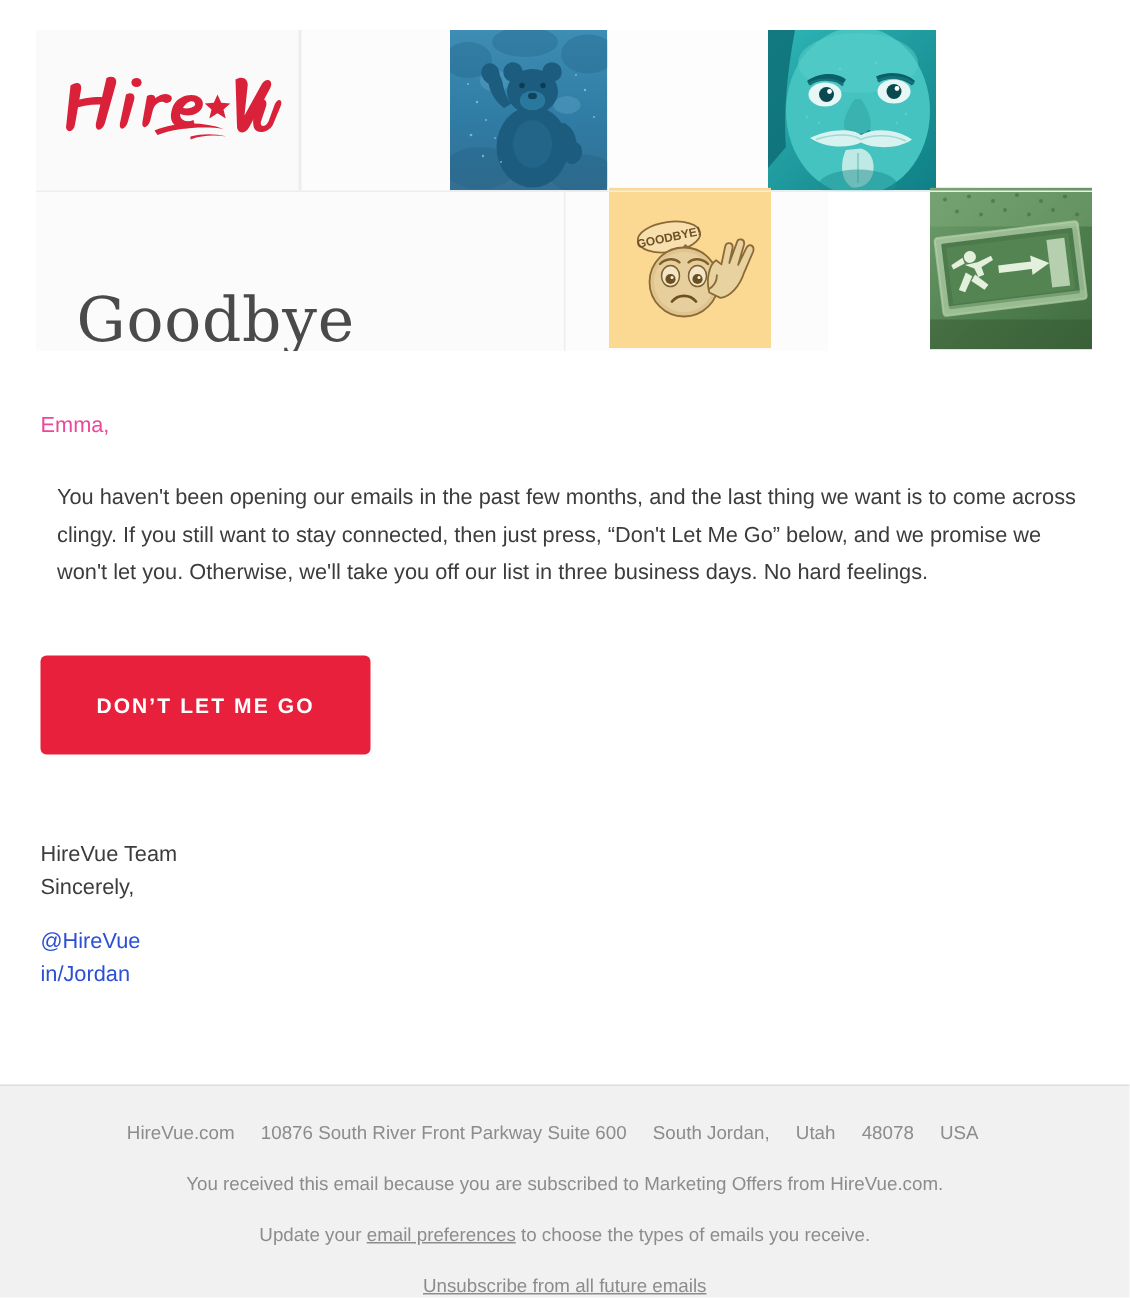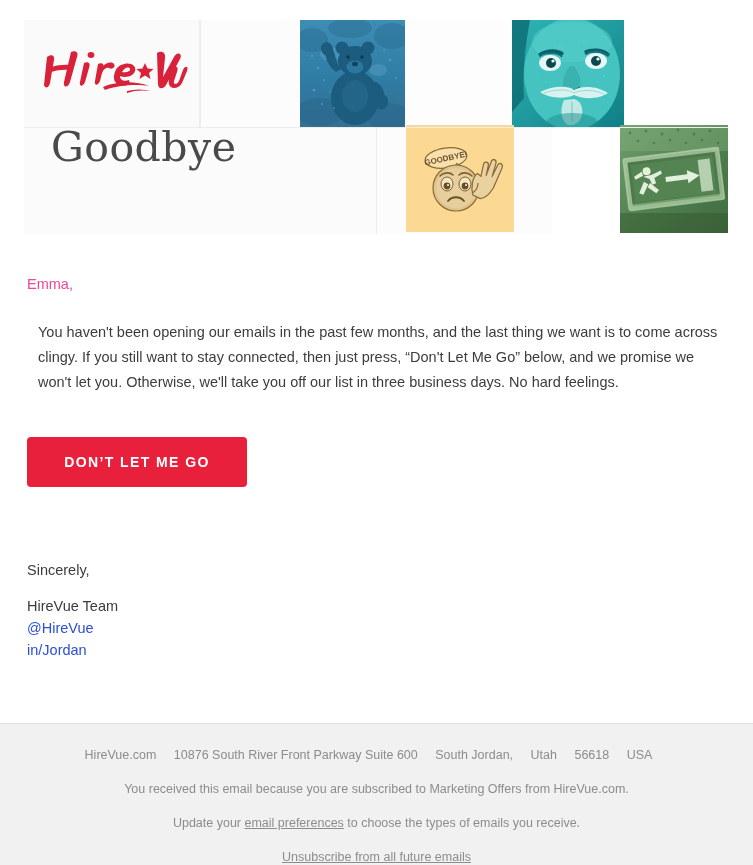--- a/index.html
+++ b/index.html
@@ -70,21 +70,21 @@
     width: 148px;
     height: 62px;
     margin-left: 6px;
   }
   .logo-wrap svg { display: block; width: 100%; height: 100%; }
 
   
   .goodbye-cell {
     grid-column: 1 / span 2;
     display: flex;
-    align-items: flex-start;
+    align-items: flex-end;
     background: #fbfbfb;
   }
   .goodbye-text {
     font-family: "DejaVu Serif", serif;
     font-weight: 300;
     font-size: 41px;
     letter-spacing: 0.5px;
     color: #4a4a4a;
     padding-left: 27px;
     line-height: 1;
@@ -127,21 +127,21 @@
   .cta-zone {
     position: absolute;
     left: 27px;
     top: 437px;
   }
   .cta-button {
     display: inline-flex;
     align-items: center;
     justify-content: center;
     width: 220px;
-    height: 50px;
+    height: 66px;
     background: #e8203c;
     color: #ffffff;
     border: none;
     border-radius: 4px;
     font-family: "Liberation Sans", sans-serif;
     font-size: 14px;
     font-weight: bold;
     letter-spacing: 1.4px;
     cursor: pointer;
     padding: 0;
@@ -454,33 +454,33 @@
 <div class="body-wrap">
   <p class="salutation">Emma,</p>
   <p class="paragraph">You haven't been opening our emails in the past few months, and the last thing we want is to come across clingy. If you still want to stay connected, then just press, “Don't Let Me Go” below, and we promise we won't let you. Otherwise, we'll take you off our list in three business days. No hard feelings.</p>
 </div>
 
 <div class="cta-zone">
   <button class="cta-button">DON’T LET ME GO</button>
 </div>
 
 <div class="signature">
+  <div class="sig-line">HireVue Team</div>
   <div class="sig-line sig-sincerely">Sincerely,</div>
-  <div class="sig-line">HireVue Team</div>
   <a class="sig-link">@HireVue</a>
   <a class="sig-link">in/Jordan</a>
 </div>
 
 <div class="footer">
   <div class="footer-row footer-address">
     <span>HireVue.com</span>
     <span>10876 South River Front Parkway Suite 600</span>
     <span>South Jordan,</span>
     <span>Utah</span>
-    <span>56618</span>
+    <span>48078</span>
     <span>USA</span>
   </div>
   <div class="footer-row">You received this email because you are subscribed to Marketing Offers from HireVue.com.</div>
   <div class="footer-row">
     <span>Update your </span><a class="footer-link">email preferences</a><span> to choose the types of emails you receive.</span>
   </div>
   <div class="footer-row">
     <a class="footer-link">Unsubscribe from all future emails</a>
   </div>
 </div>

